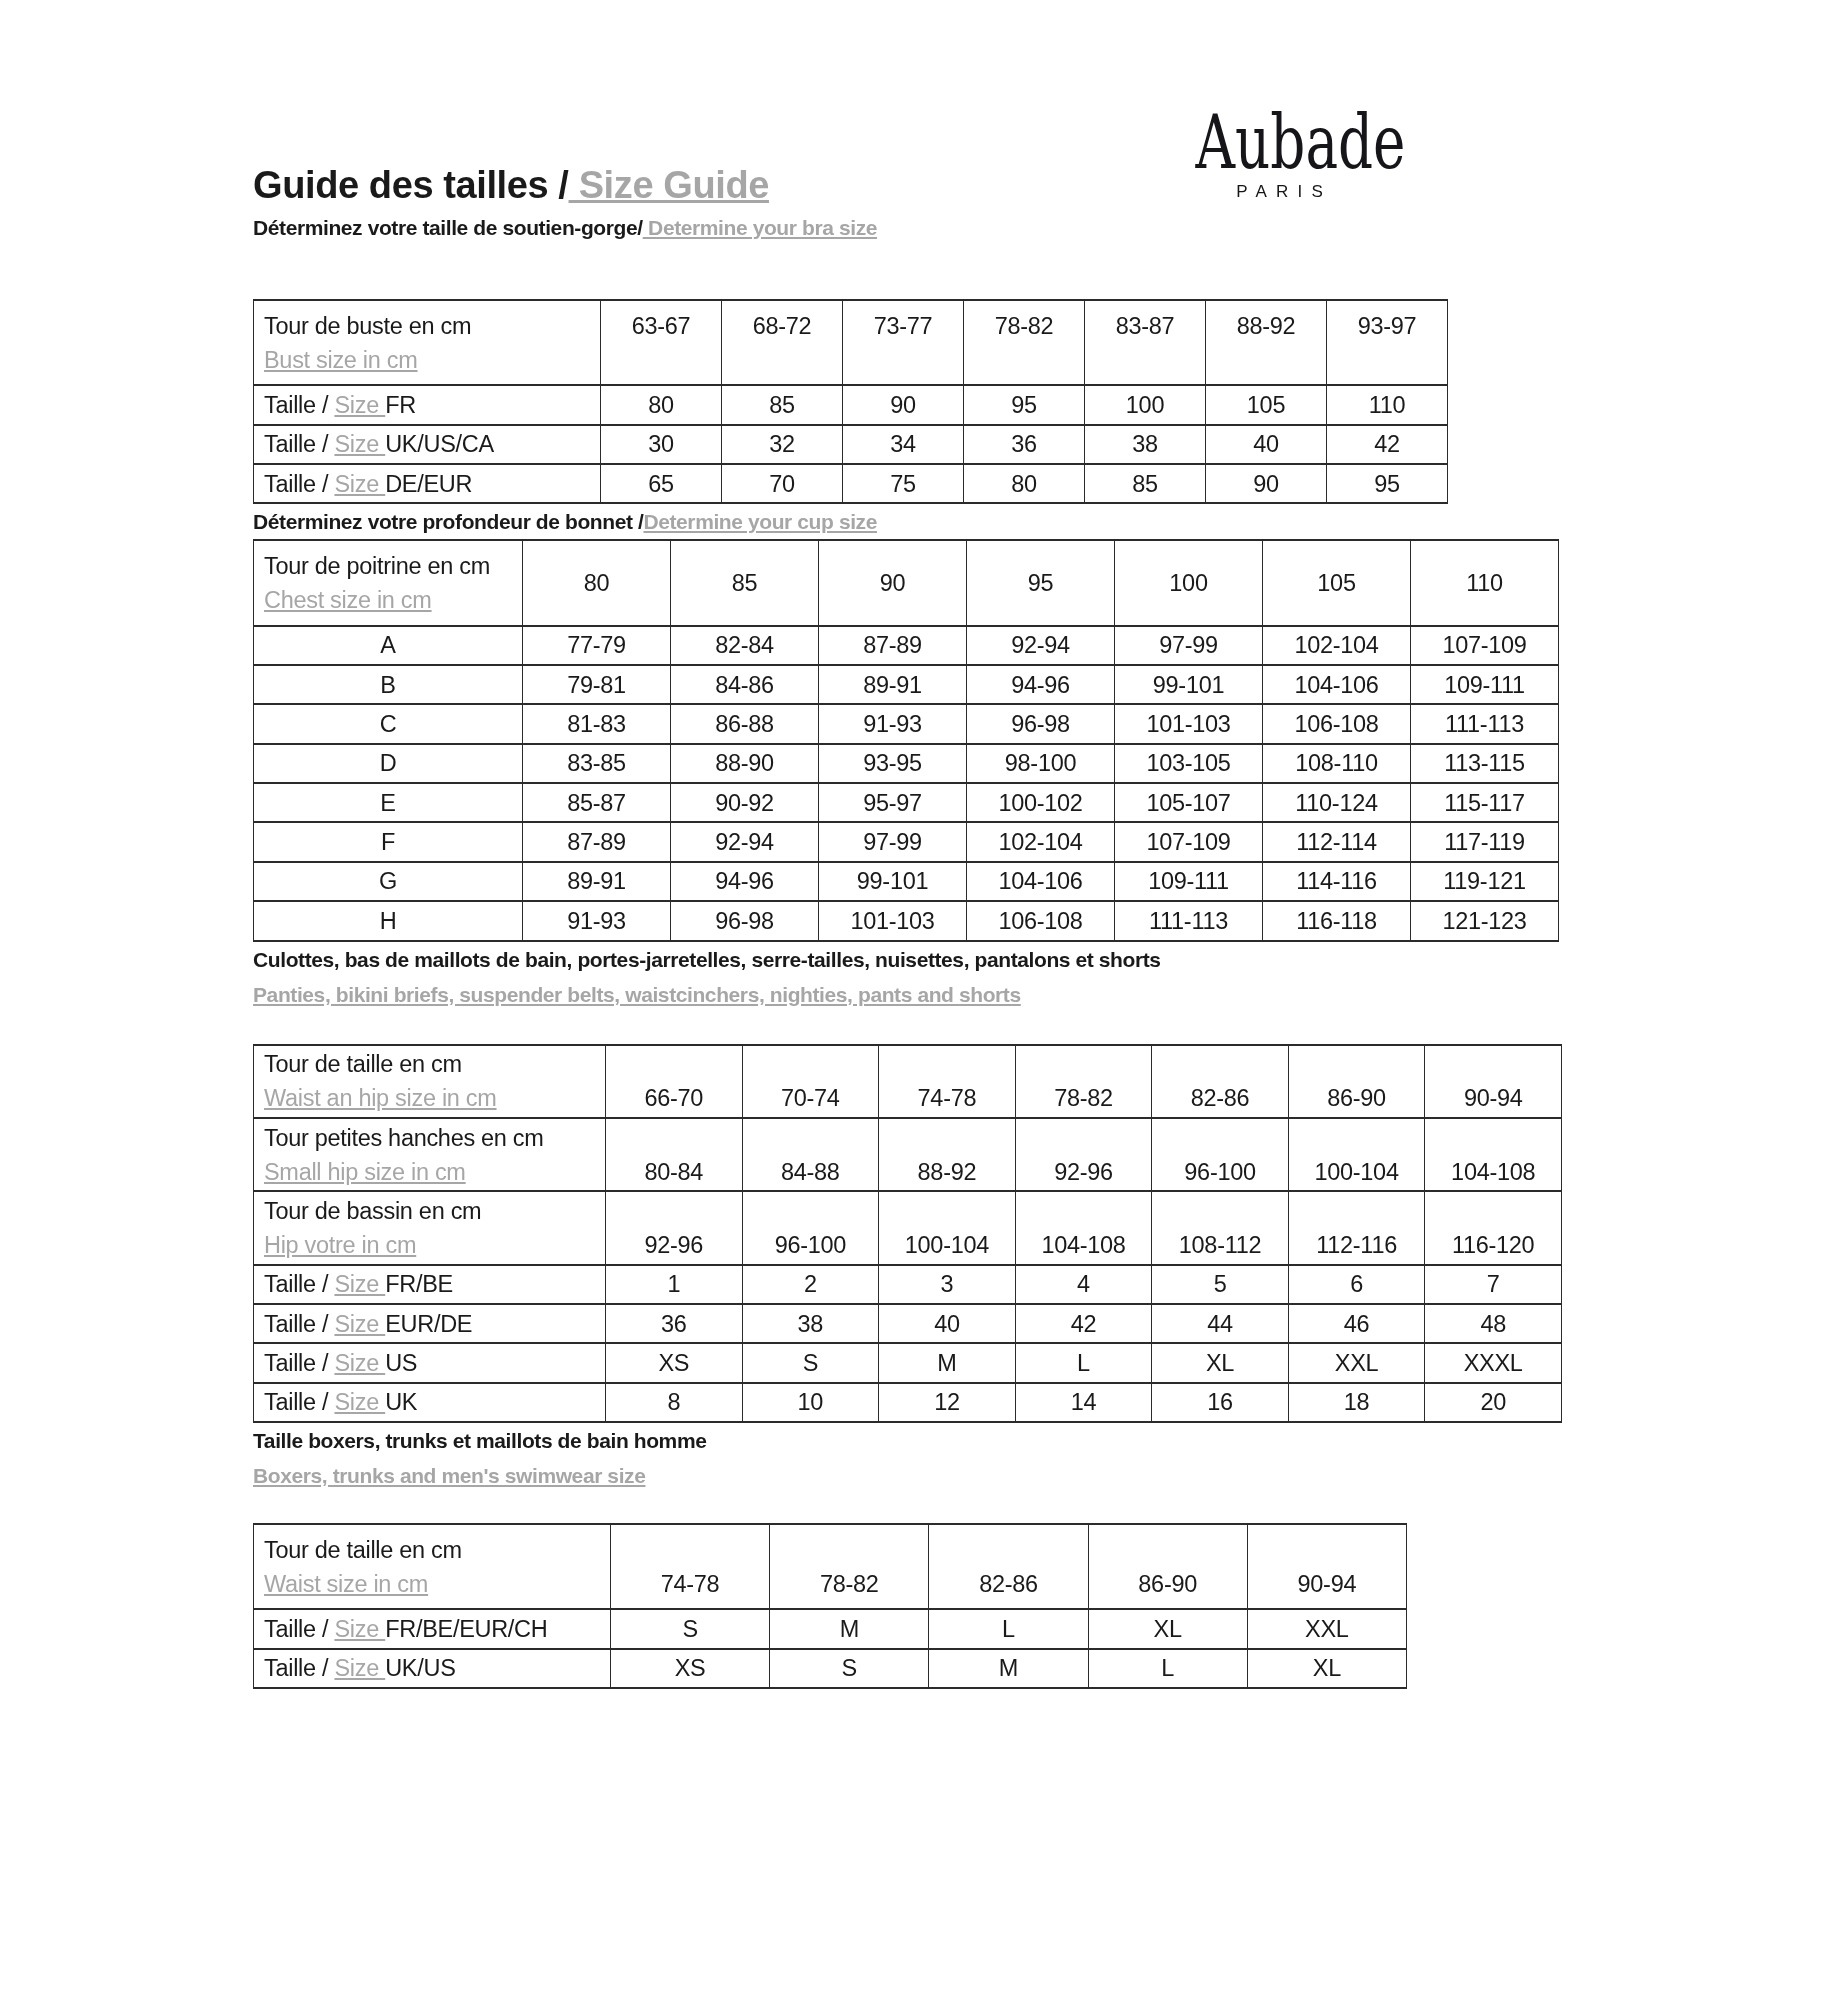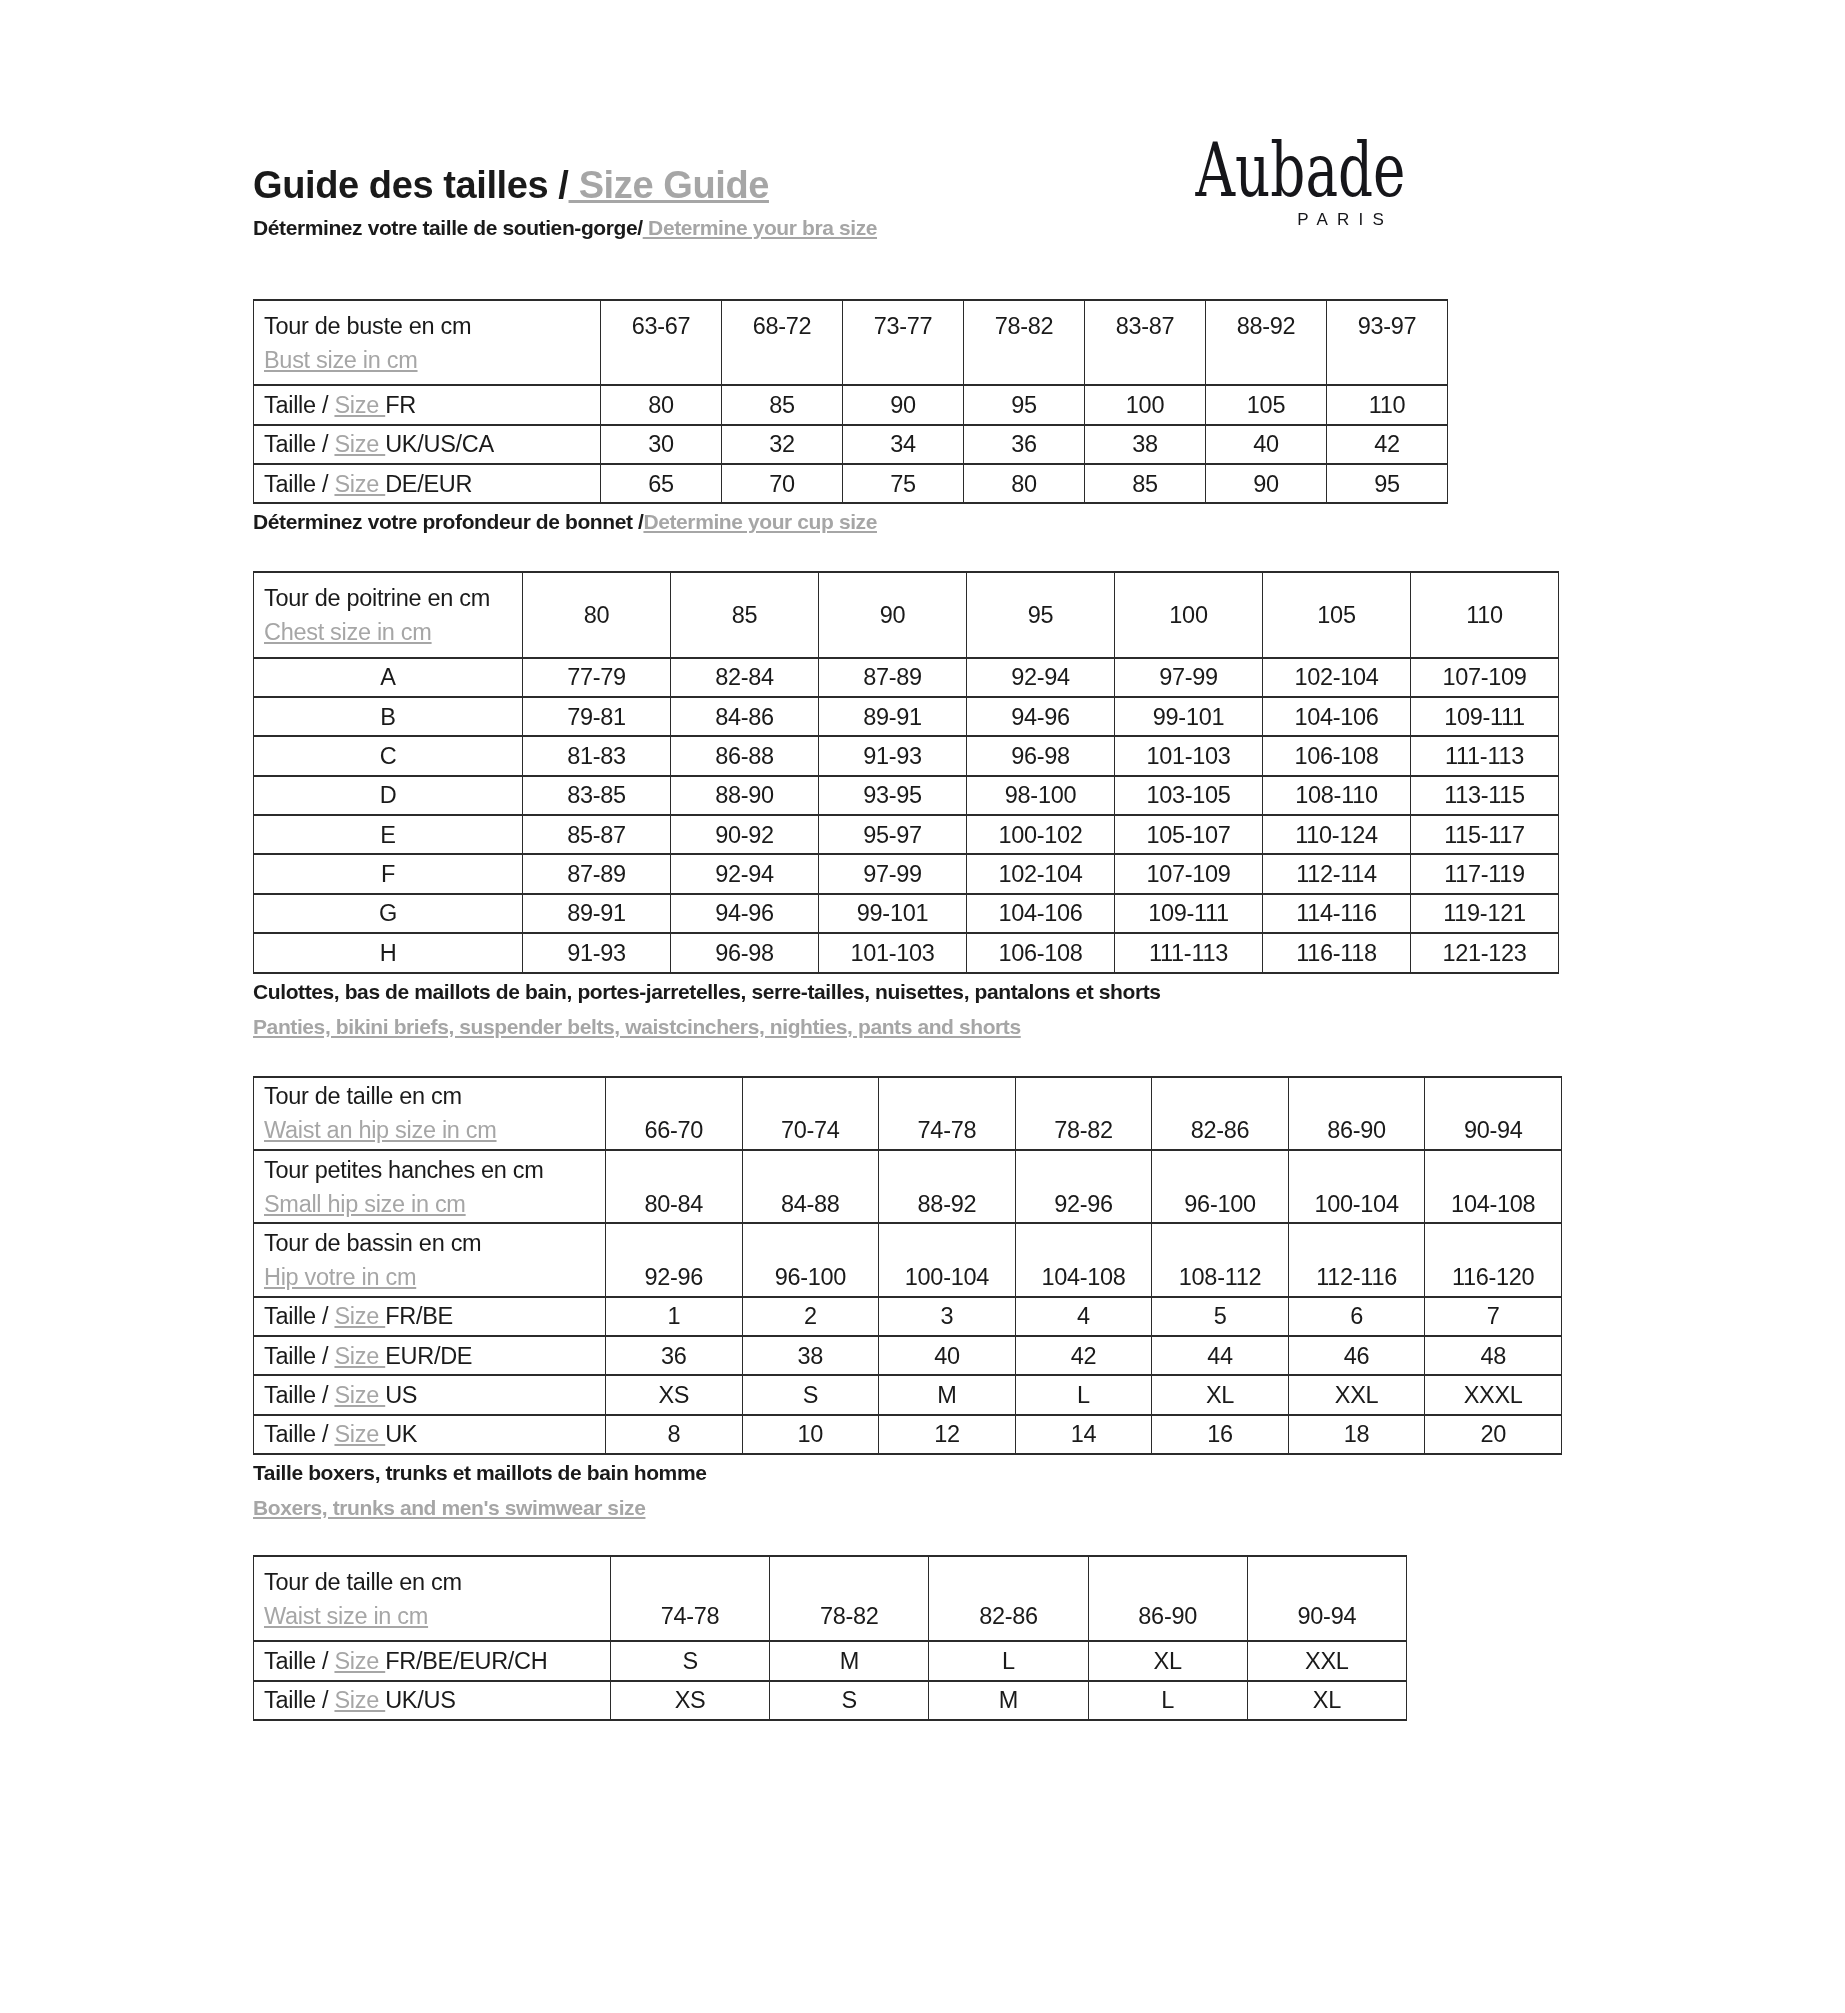--- a/index.html
+++ b/index.html
@@ -11,42 +11,42 @@
   .page{
     position:relative;
     width:1846px;height:2014px;
     box-sizing:border-box;
     padding:161px 0 0 253px;
     overflow:hidden;
   }
   .g{color:#a6a6a6;text-decoration:underline;}
 
   
-  .logo{position:absolute;left:1166px;top:107px;width:227px;text-align:right;margin-top:28px;}
+  .logo{position:absolute;left:1166px;top:107px;width:227px;text-align:center;}
   .logo-name{
     font-family:"DejaVu Serif","Liberation Serif",serif;
     font-size:74px;line-height:70px;font-weight:400;color:#16161a;
     transform:scaleX(0.74);transform-origin:center top;
     white-space:nowrap;
   }
   .logo-city{
     margin-top:5px;font-size:17px;line-height:20px;color:#16161a;
     letter-spacing:9.2px;padding-left:9.2px;font-weight:400;
   }
 
   
   h1.title{margin:0;font-size:38px;line-height:49px;font-weight:700;letter-spacing:-0.4px;}
   h2.section-heading{margin:0;font-size:21px;line-height:35px;font-weight:700;letter-spacing:-0.4px;}
   .line2{display:block;}
   .s1{margin-top:30px;}
   .s2{margin-top:48px;}
   .s3{margin-top:53px;}
   .s4{margin-top:68px;}
   .t1{margin-top:54px;}
-  .t2{margin-top:32px;}
+  .t2{}
   .t3{margin-top:32px;}
   .t4{margin-top:30px;}
 
   
   table{border-collapse:collapse;table-layout:fixed;}
   table.t1{width:1195px;}
   table.t2{width:1306px;}
   table.t3{width:1309px;}
   table.t4{width:1154px;}
   td{

